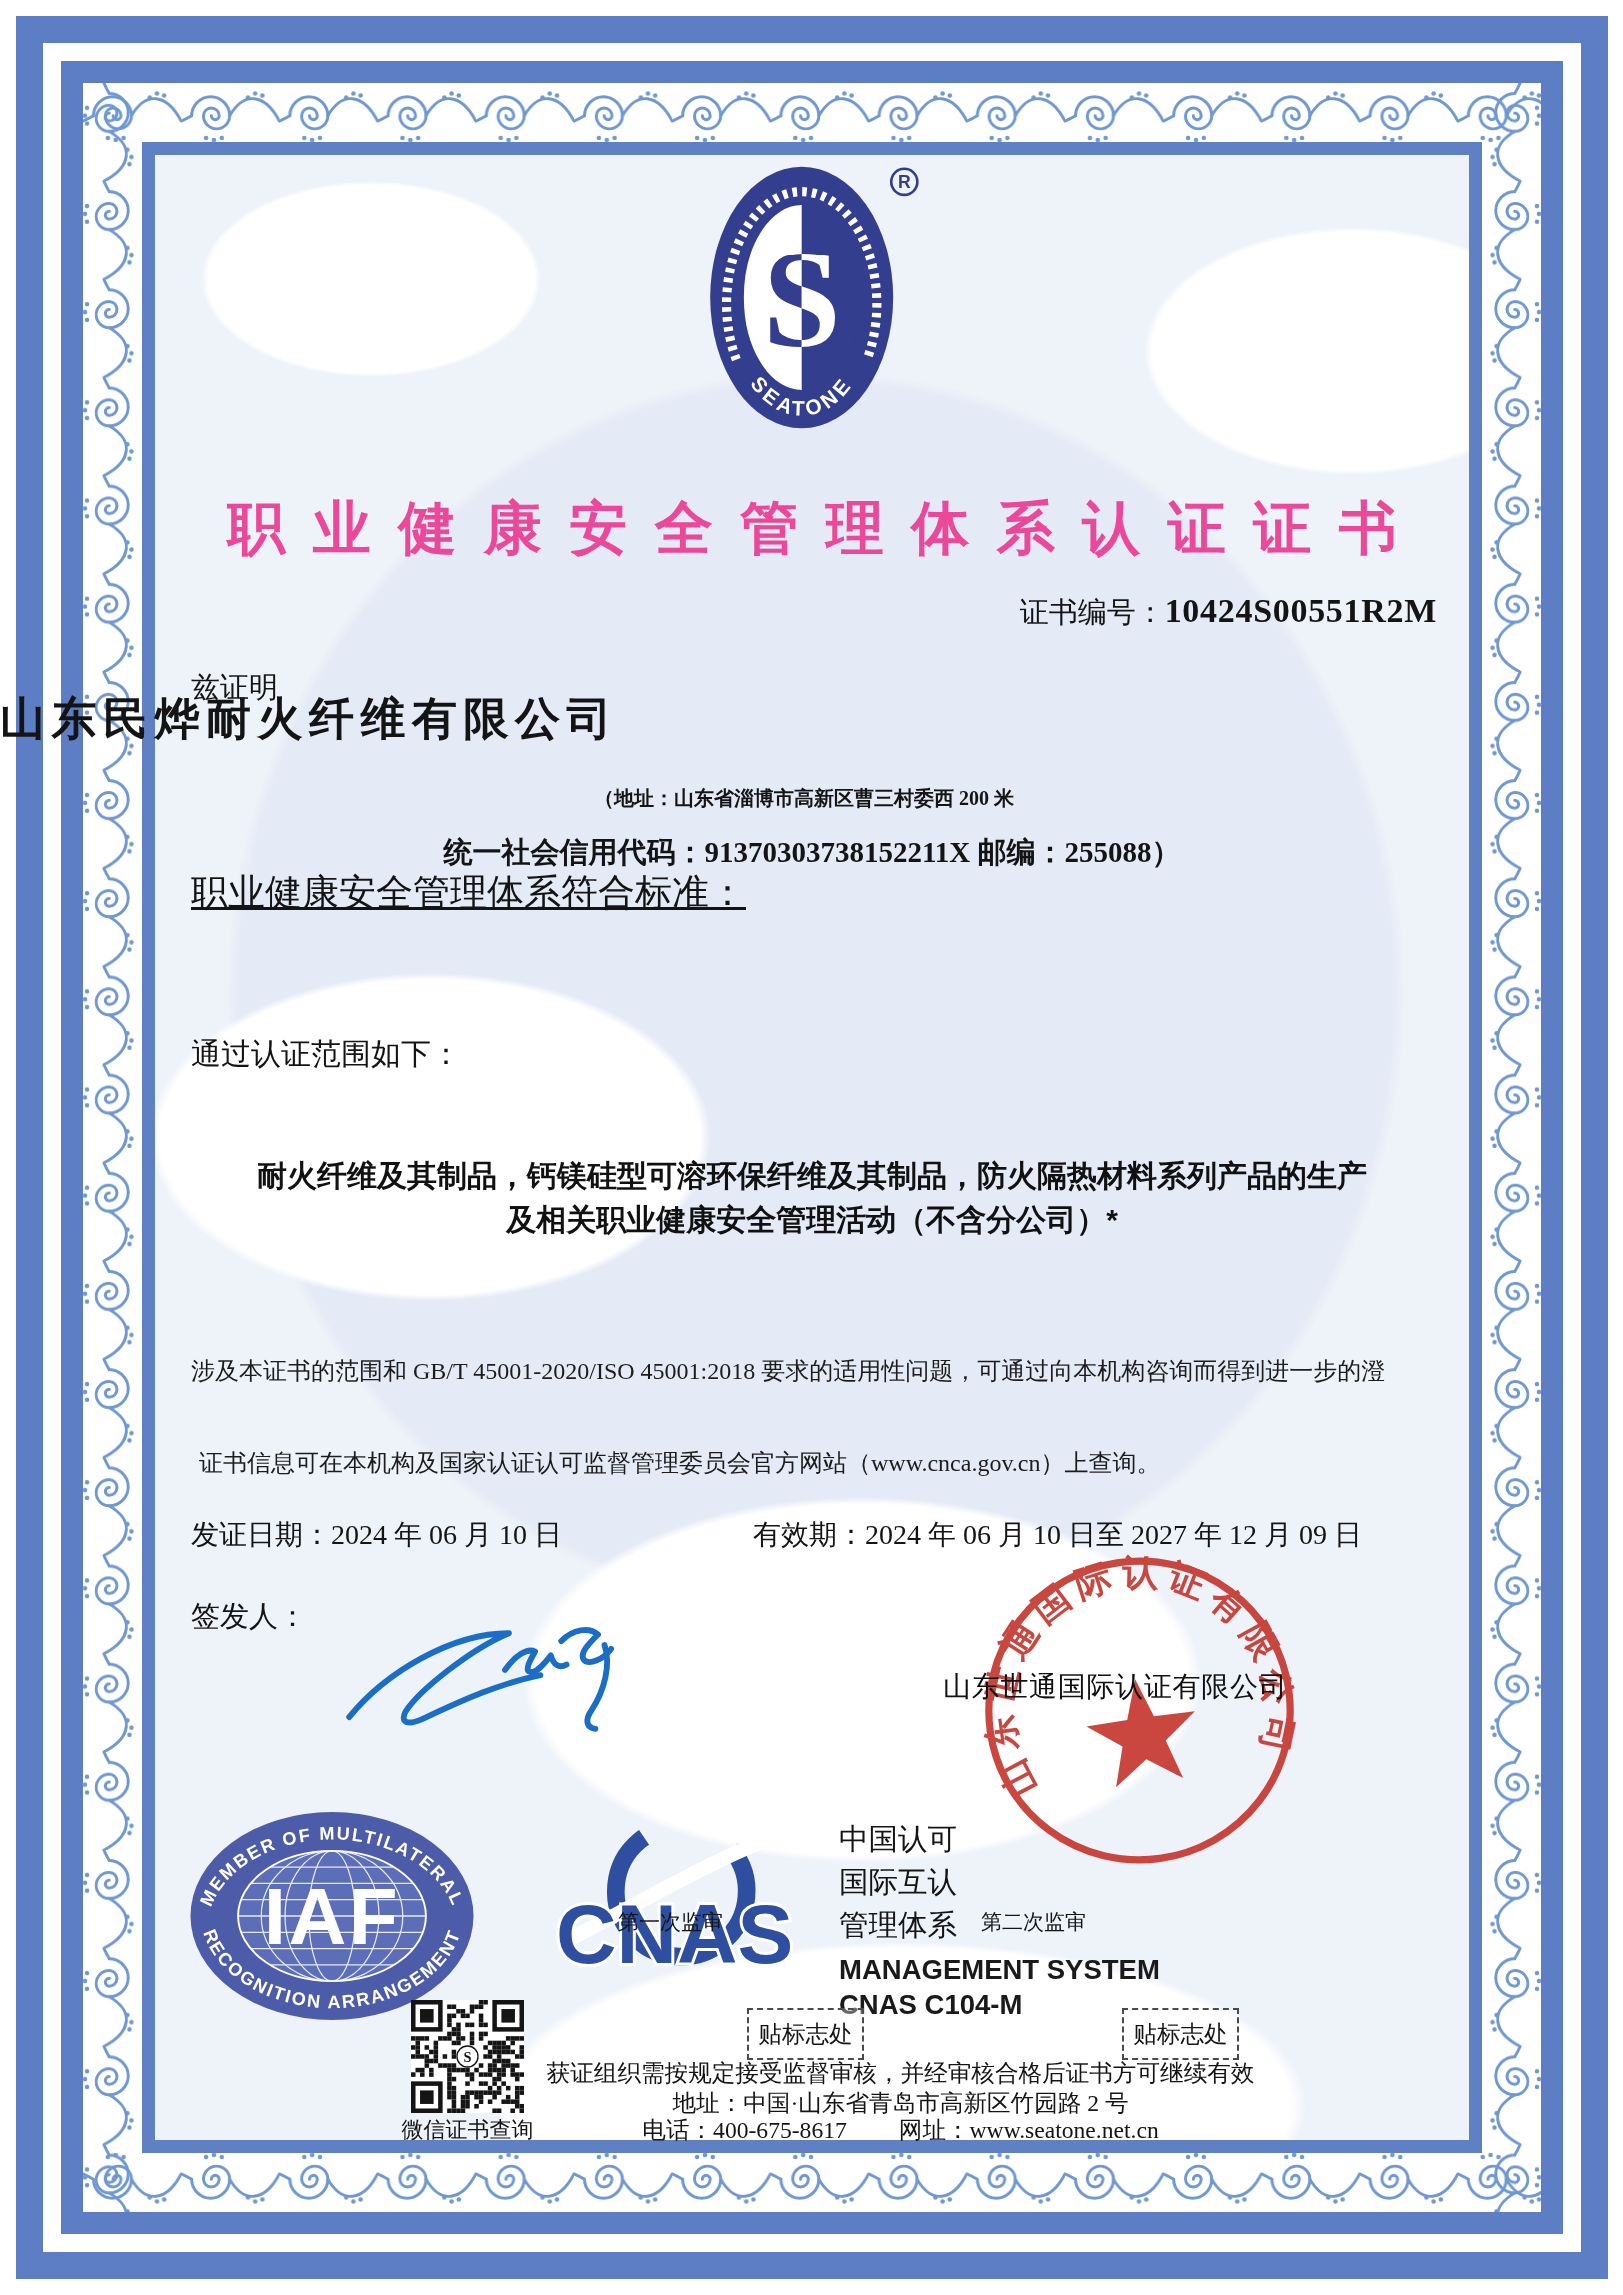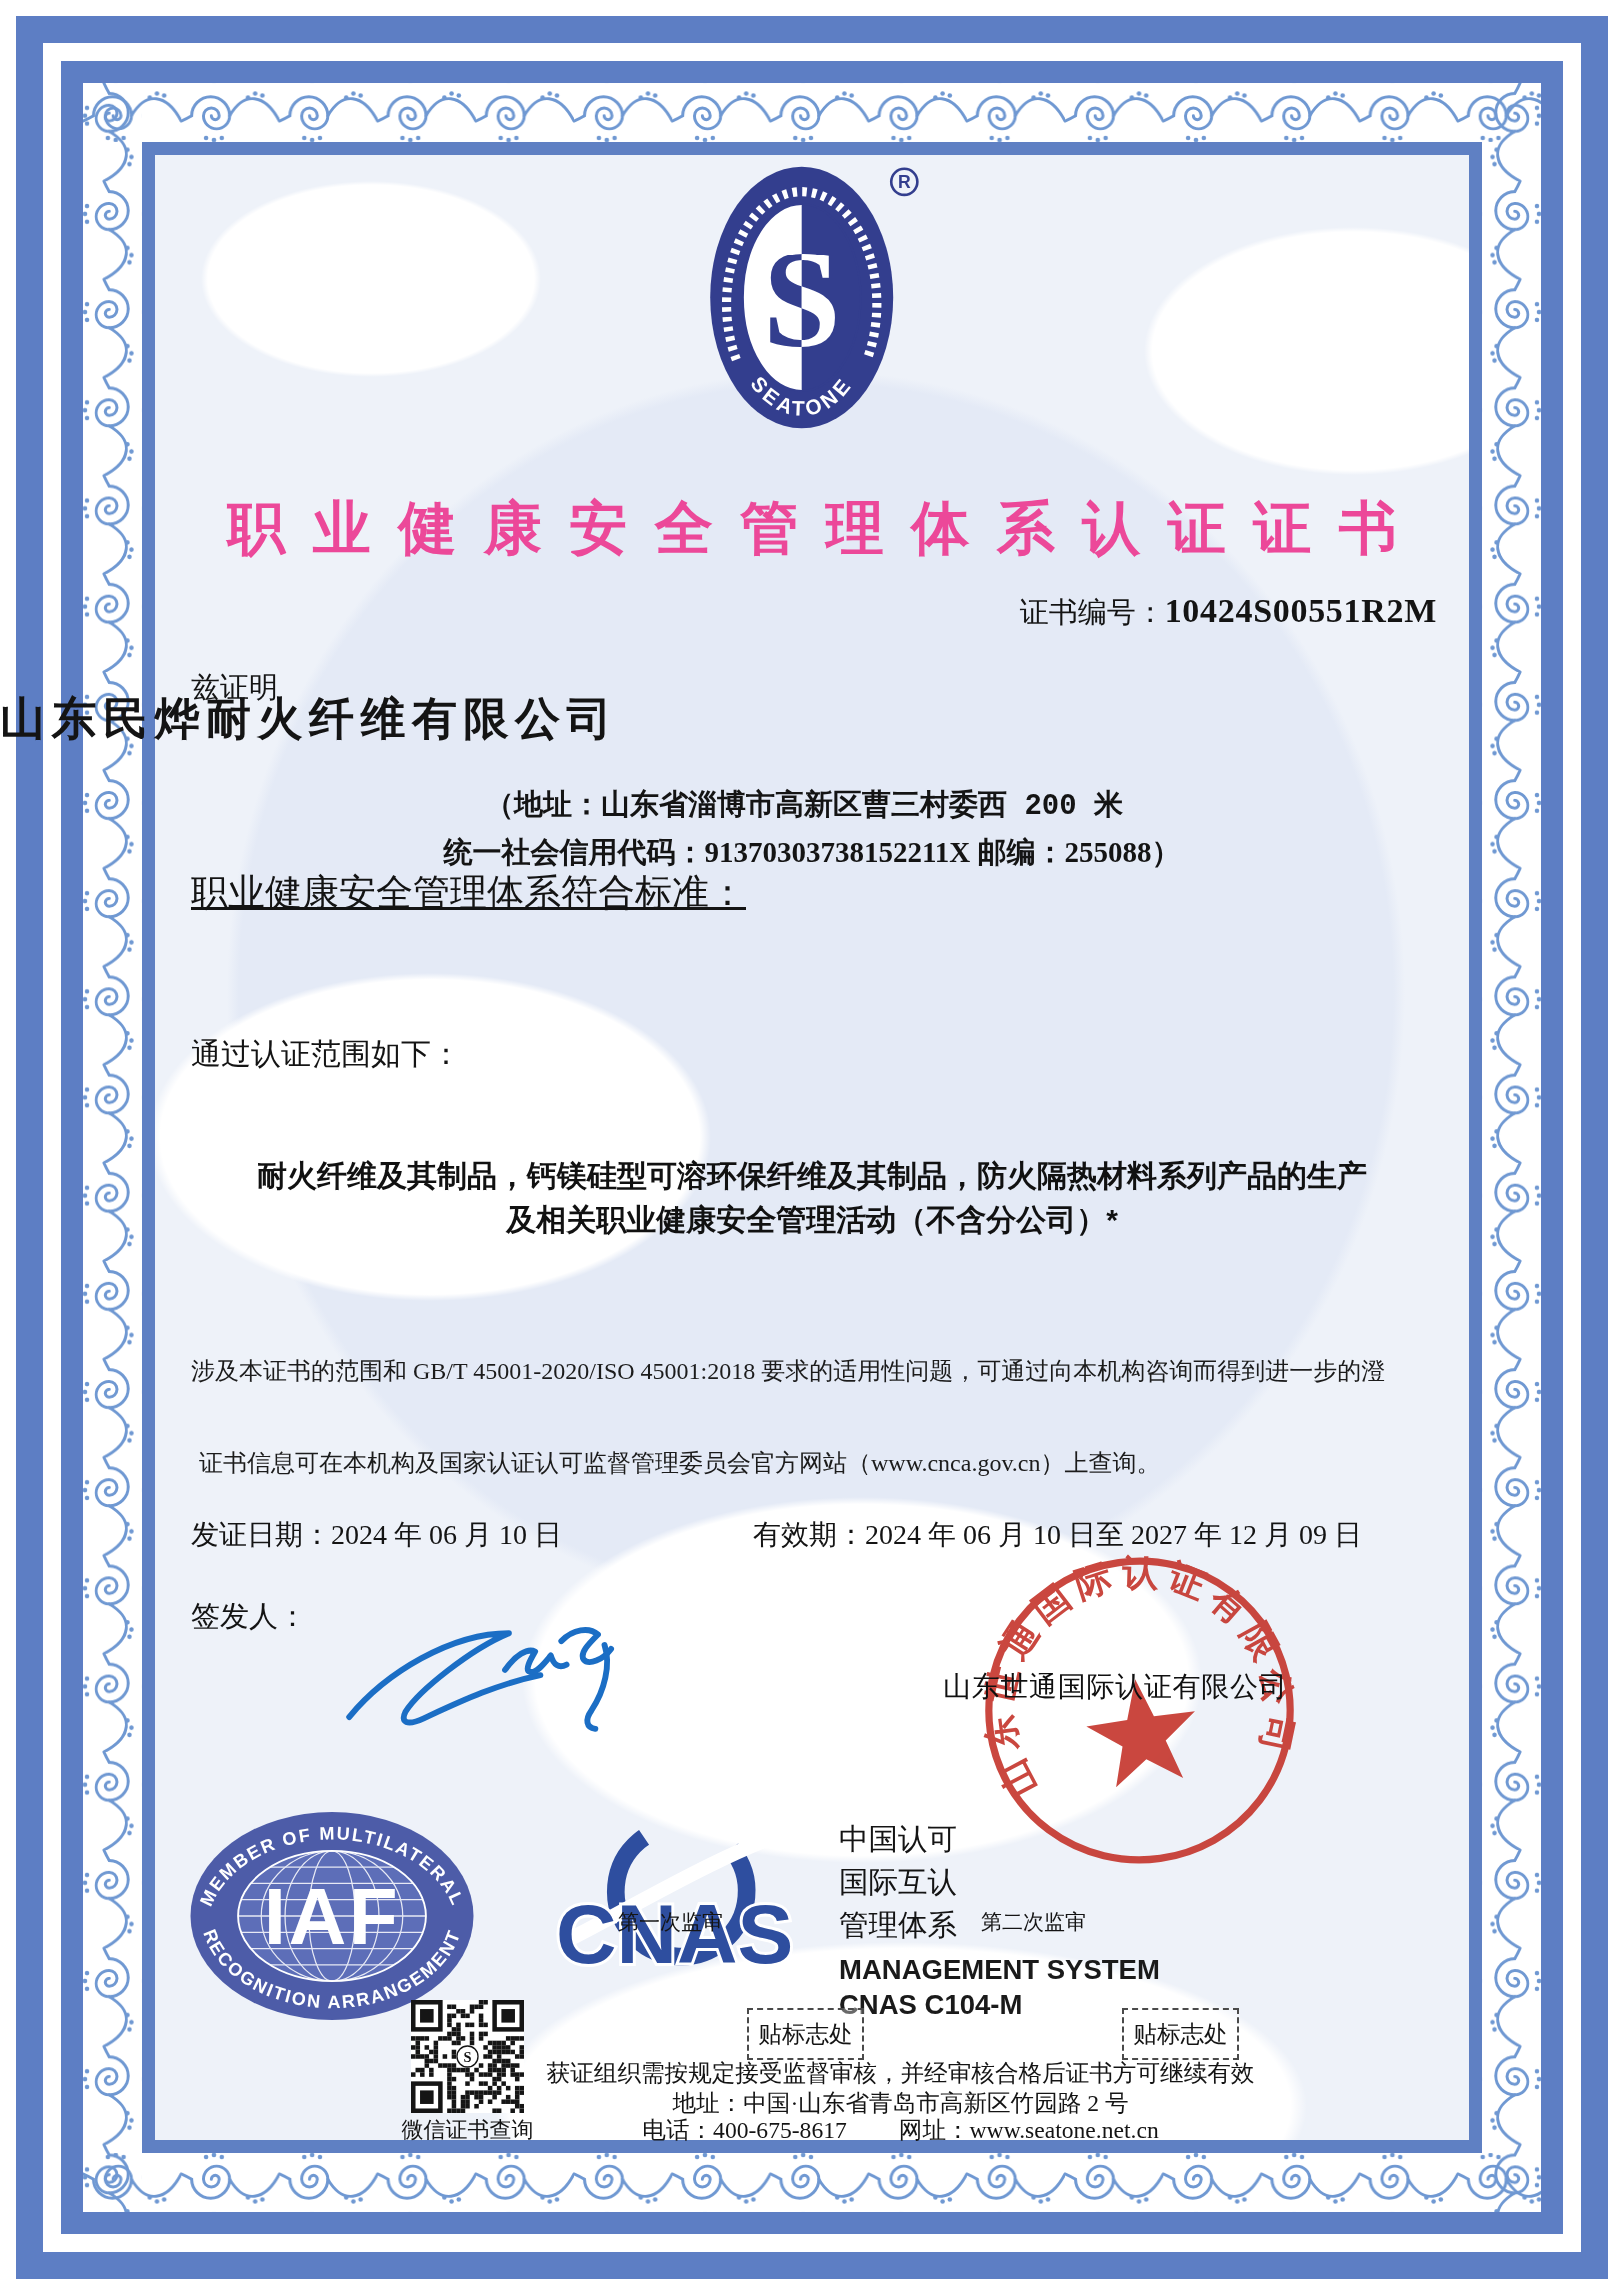--- a/index.html
+++ b/index.html
@@ -26,21 +26,21 @@
       radial-gradient(ellipse 589px 622px at 661px 838px,#e4eaf6 0 98%,rgba(228,235,246,0) 100%),
       #eef2f9;}
   
   #seatone-logo{left:700px;top:157px;}
   #title{left:0;right:0;top:490px;text-align:center;font-size:58px;font-weight:700;
          letter-spacing:27.5px;padding-left:27.5px;color:#ec4899;}
   #certno{right:187px;top:592px;font-size:29px;}
   #certno .num{font-size:34px;font-weight:700;letter-spacing:0.7px;}
   #certify{left:191px;top:668px;font-size:29px;font-family:Liberation Mono, monospace;}
   #company{left:0;right:0;top:689px;text-align:left;font-size:45px;font-weight:700;letter-spacing:6.5px;}
-  #addr{left:0;right:16px;top:785px;text-align:center;font-size:29px;font-weight:700;font-family:Liberation Mono, monospace;}
+  #addr{left:0;right:16px;top:785px;text-align:center;font-size:20px;font-weight:700;}
   #credit{left:0;right:0;top:833px;text-align:center;font-size:29px;font-weight:700;}
   #stdlabel{left:191px;top:868px;font-size:37px;text-decoration:underline;}
   #standard{left:0;right:0;top:950px;text-align:center;font-size:47px;font-weight:700;
             font-family:"Liberation Sans","DejaVu Sans",sans-serif;letter-spacing:0.7px;color:#111;}
   #scopelabel{left:191px;top:1034px;font-size:30px;}
   .scope-line{left:0;right:0;text-align:center;font-size:30px;font-weight:700;white-space:nowrap;
               font-family:"Liberation Sans","DejaVu Sans",sans-serif;color:#111;}
   #sl0{top:1111px;} #sl1{top:1156px;} #sl2{top:1200px;}
   .note-line{left:191px;font-size:24px;white-space:nowrap;color:#1c1c1c;}
   #nl0{top:1355px;} #nl1{top:1401px;} #nl2{top:1447px;margin-left:8px;}

